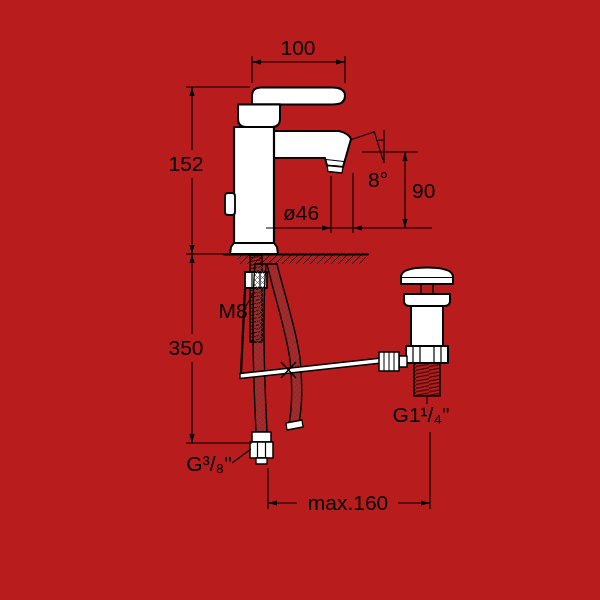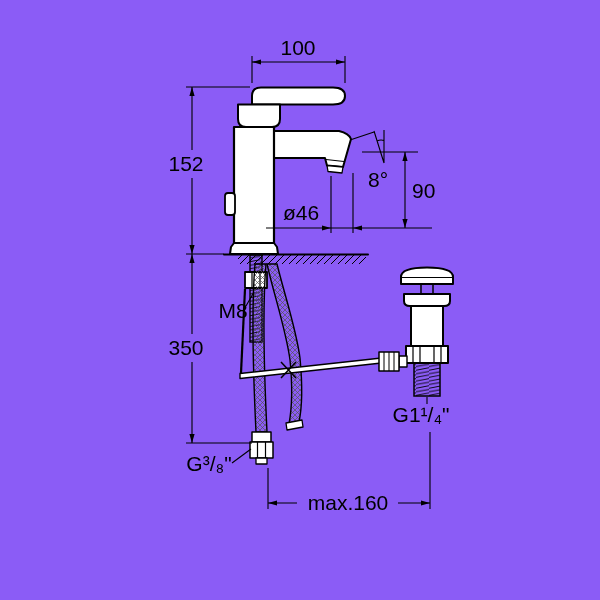--- a/index.html
+++ b/index.html
@@ -1,16 +1,16 @@
 <!DOCTYPE html>
 <html><head>
 <meta charset="utf-8">
 <style>
   html,body{margin:0;padding:0;background:#ffffff;}
-  .canvas{position:relative;width:600px;height:600px;background:#8b5cf6;overflow:hidden;
+  .canvas{position:relative;width:600px;height:600px;background:#b91c1c;overflow:hidden;
           font-family:"Liberation Sans","DejaVu Sans",sans-serif;}
   svg{display:block;}
   .dim-text{font-family:"Liberation Sans","DejaVu Sans",sans-serif;font-size:21px;fill:#000;}
   .obj{stroke:#000;fill:#ffffff;stroke-width:2;stroke-linejoin:round;stroke-linecap:round;}
   .thin{stroke:#000;fill:none;stroke-width:1.1;}
   .det{stroke:#000;fill:none;stroke-width:1.2;}
   .arr{fill:#000;stroke:none;}
 </style>
 </head>
 <body>

